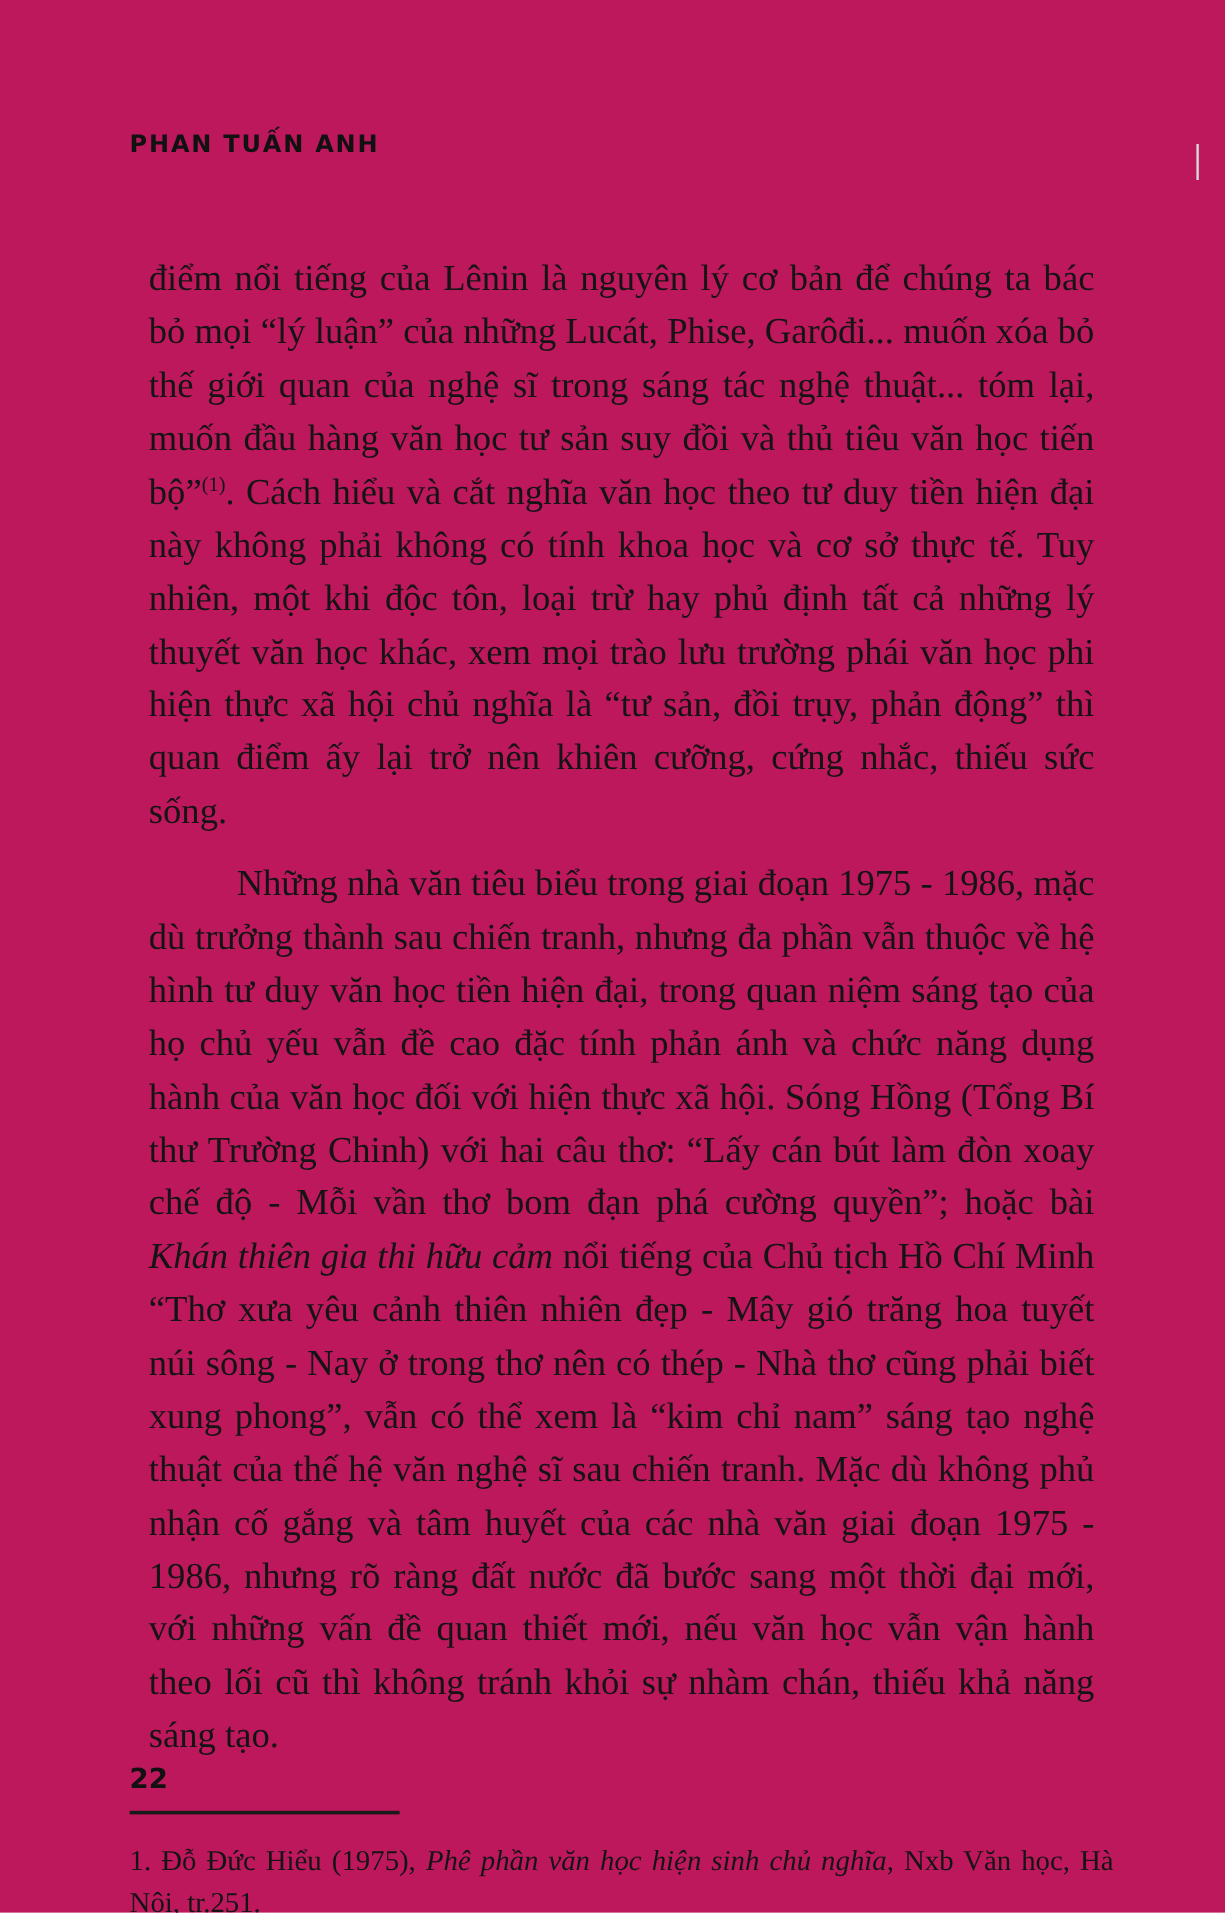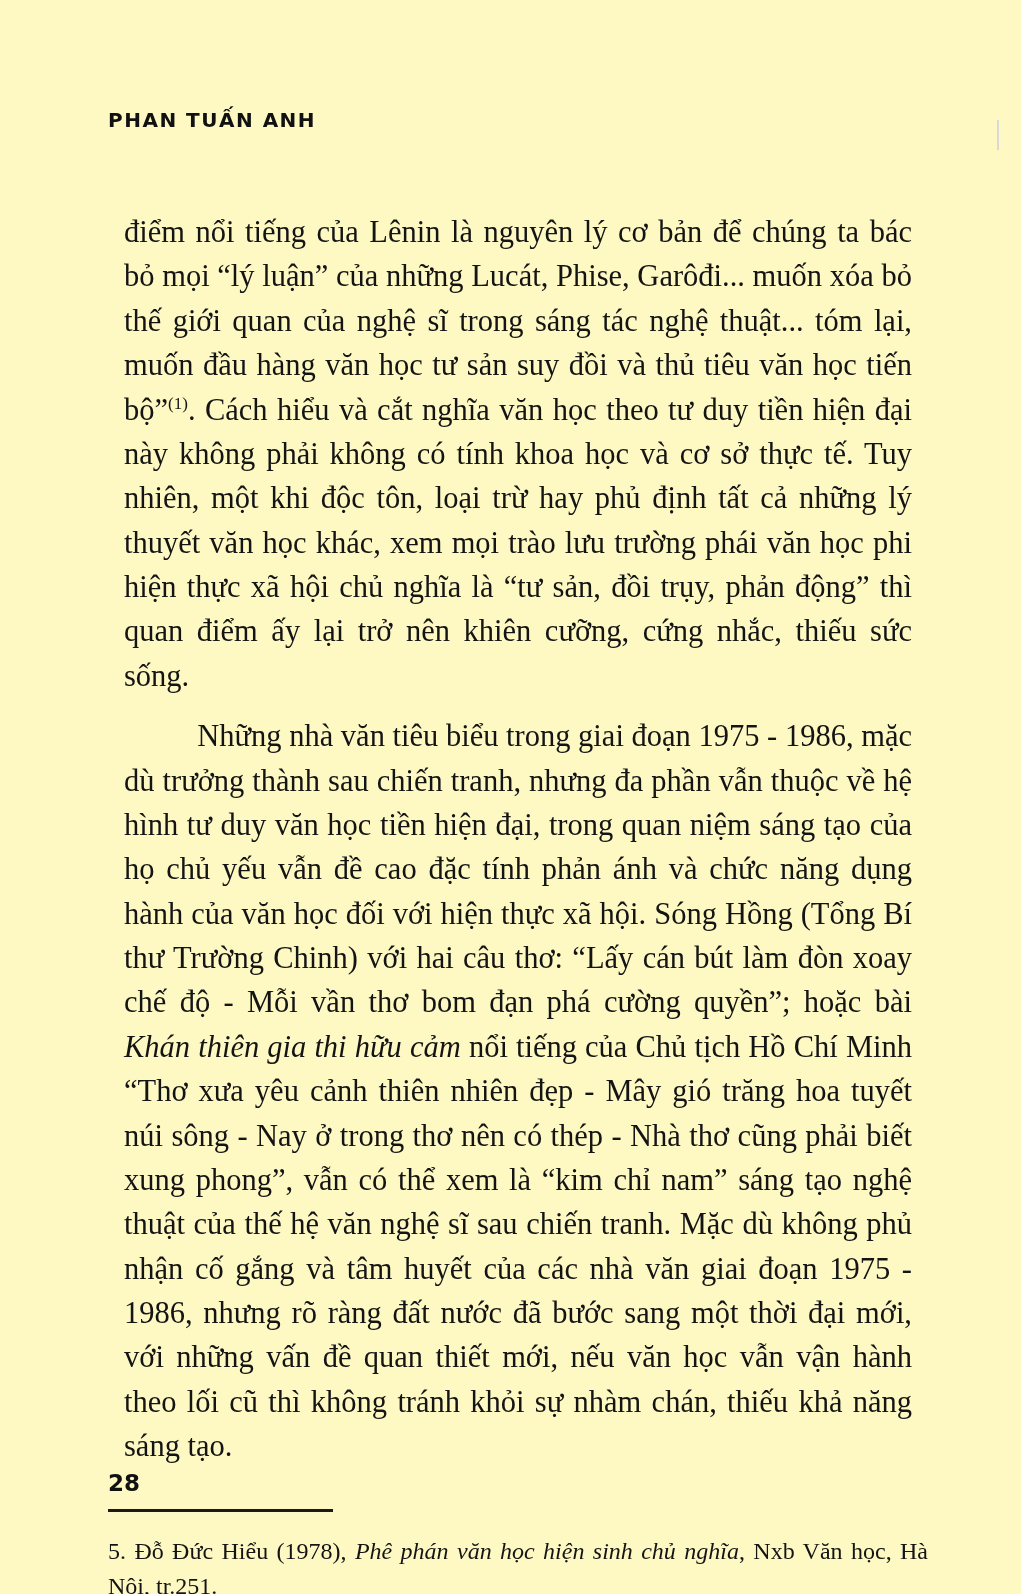--- a/index.html
+++ b/index.html
@@ -13,21 +13,21 @@
     position: relative;
     font-family: "Liberation Serif", serif;
     color: #111111;
     overflow: hidden;
   }
   .page {
     position: absolute;
     left: 0; top: 0;
     width: 1021px;
     height: 1594px;
-    background: #fef9c3;
+    background: #be185d;
   }
   .content {
     position: absolute;
     left: 108px;
     top: 108px;
     width: 820px;
   }
   .running-head {
     font-family: "DejaVu Sans", sans-serif;
     font-weight: bold;
@@ -101,19 +101,19 @@
     <div class="body-text">
 
       <p><span>điểm nổi tiếng của Lênin là nguyên lý cơ bản để chúng ta bác bỏ mọi “lý luận” của những Lucát, Phise, Garôđi... muốn xóa bỏ thế giới quan của nghệ sĩ trong sáng tác nghệ thuật... tóm lại, muốn đầu hàng văn học tư sản suy đồi và thủ tiêu văn học tiến bộ”</span><span class="sup">(1)</span><span>. Cách hiểu và cắt nghĩa văn học theo tư duy tiền hiện đại này không phải không có tính khoa học và cơ sở thực tế. Tuy nhiên, một khi độc tôn, loại trừ hay phủ định tất cả những lý thuyết văn học khác, xem mọi trào lưu trường phái văn học phi hiện thực xã hội chủ nghĩa là “tư sản, đồi trụy, phản động” thì quan điểm ấy lại trở nên khiên cưỡng, cứng nhắc, thiếu sức sống.</span></p>
 
       <p class="indent"><span>Những nhà văn tiêu biểu trong giai đoạn 1975 - 1986, mặc dù trưởng thành sau chiến tranh, nhưng đa phần vẫn thuộc về hệ hình tư duy văn học tiền hiện đại, trong quan niệm sáng tạo của họ chủ yếu vẫn đề cao đặc tính phản ánh và chức năng dụng hành của văn học đối với hiện thực xã hội. Sóng Hồng (Tổng Bí thư Trường Chinh) với hai câu thơ: “Lấy cán bút làm đòn xoay chế độ - Mỗi vần thơ bom đạn phá cường quyền”; hoặc bài </span><span class="ital">Khán thiên gia thi hữu cảm</span><span> nổi tiếng của Chủ tịch Hồ Chí Minh “Thơ xưa yêu cảnh thiên nhiên đẹp - Mây gió trăng hoa tuyết núi sông - Nay ở trong thơ nên có thép - Nhà thơ cũng phải biết xung phong”, vẫn có thể xem là “kim chỉ nam” sáng tạo nghệ thuật của thế hệ văn nghệ sĩ sau chiến tranh. Mặc dù không phủ nhận cố gắng và tâm huyết của các nhà văn giai đoạn 1975 - 1986, nhưng rõ ràng đất nước đã bước sang một thời đại mới, với những vấn đề quan thiết mới, nếu văn học vẫn vận hành theo lối cũ thì không tránh khỏi sự nhàm chán, thiếu khả năng sáng tạo.</span></p>
 
     </div>
 
     <div class="footnote-sep"></div>
 
-    <div class="footnote"><span>5. Đỗ Đức Hiểu (1978), </span><span class="ital">Phê phán văn học hiện sinh chủ nghĩa</span><span>, Nxb Văn học, Hà Nội, tr.251.</span></div>
+    <div class="footnote"><span>1. Đỗ Đức Hiểu (1975), </span><span class="ital">Phê phần văn học hiện sinh chủ nghĩa</span><span>, Nxb Văn học, Hà Nội, tr.251.</span></div>
 
   </div>
 
-  <div class="page-number">28</div>
+  <div class="page-number">22</div>
 
 </div>
 
 </body></html>

